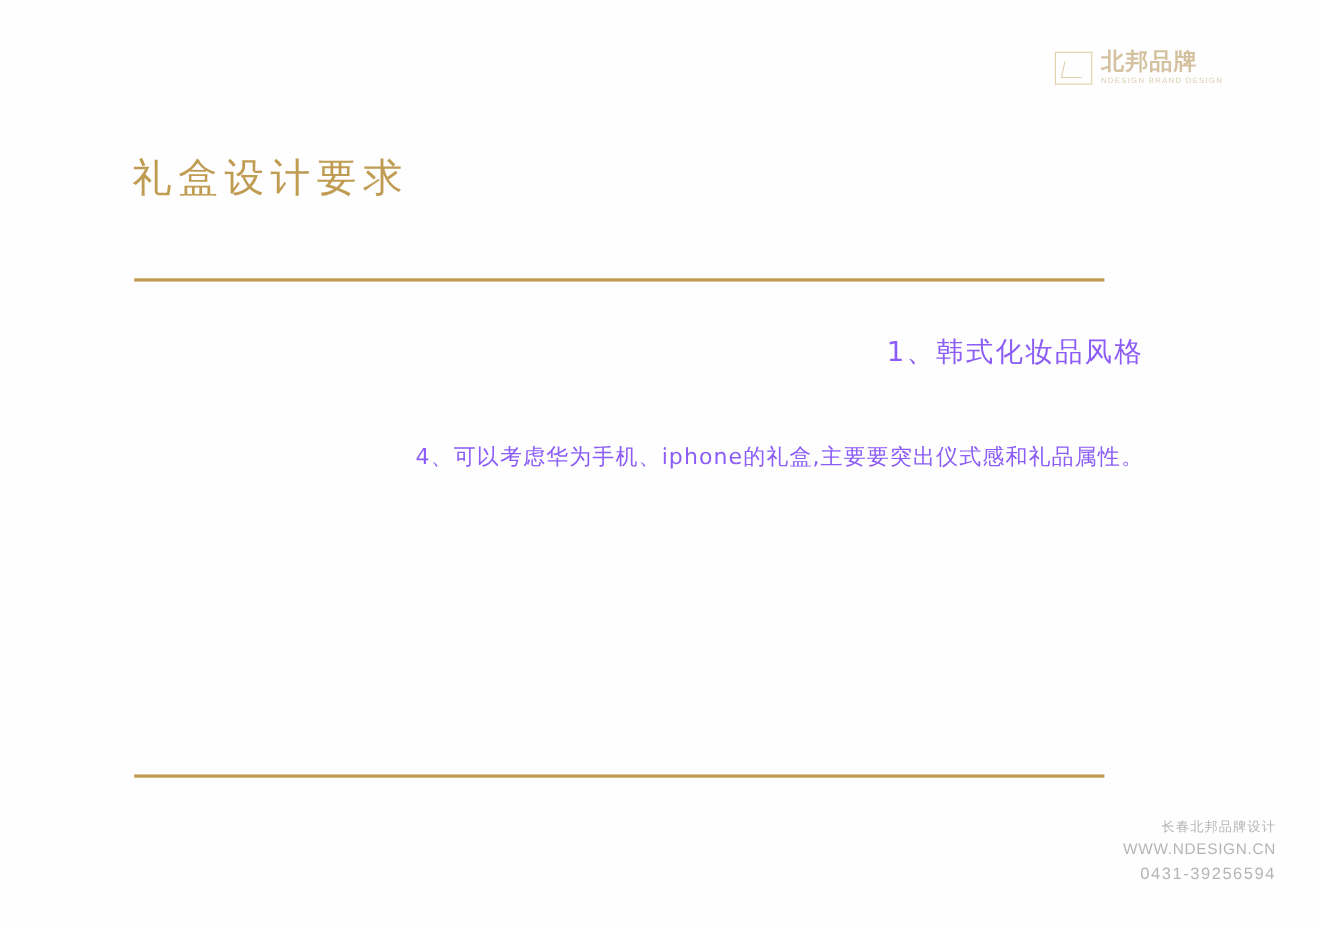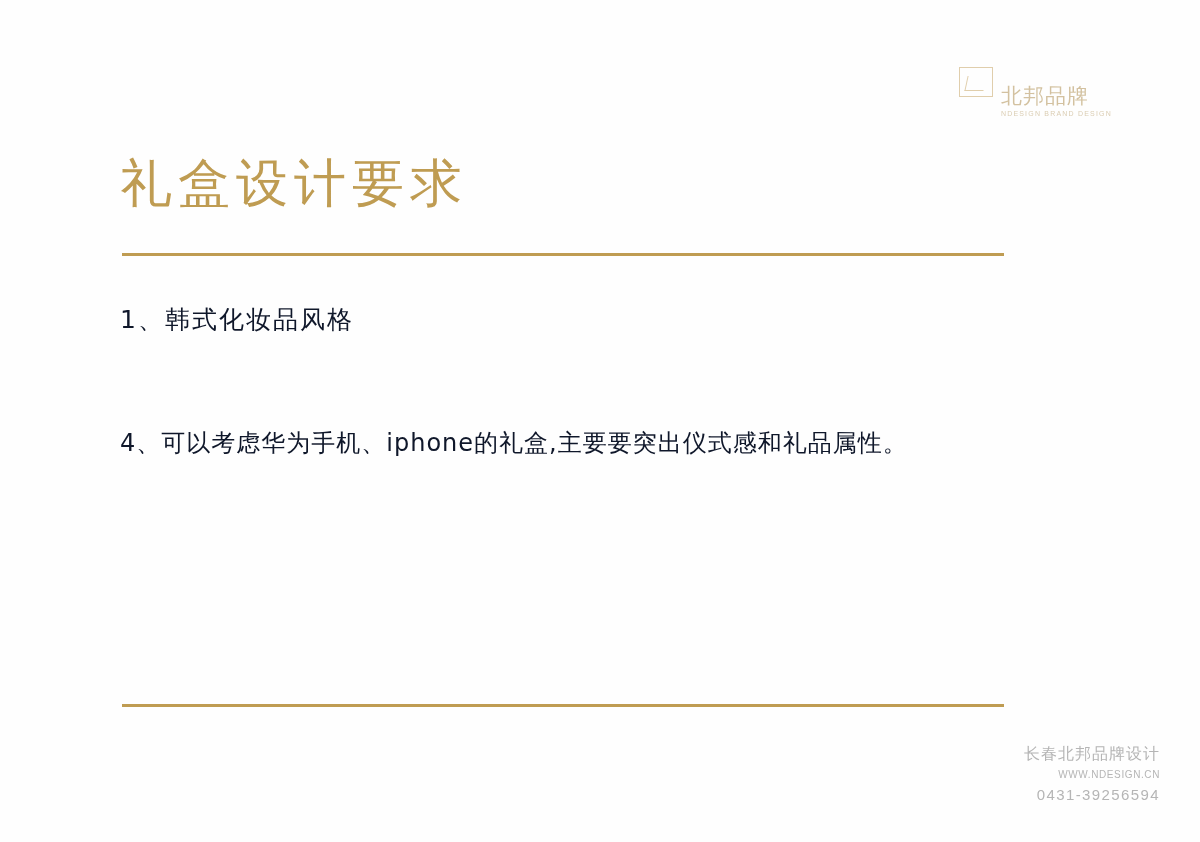--- a/index.html
+++ b/index.html
@@ -54,38 +54,37 @@
   }
   .logo-text {
     display: flex;
     flex-direction: column;
     line-height: 1;
   }
   .logo-cn {
     font-size: 21px;
     letter-spacing: 1px;
     color: #b09154;
-    font-weight: normal;
+    font-weight: bold;
     font-family: "DejaVu Sans", sans-serif;
-    margin-top: 40px;
   }
   .logo-en {
     font-size: 7px;
     letter-spacing: 1.2px;
     color: #bda473;
     margin-top: 3px;
     font-family: "Liberation Sans", sans-serif;
   }
 
   
   .page-title {
     position: absolute;
     left: 120px;
     top: 114px;
-    font-size: 52px;
+    font-size: 36px;
     letter-spacing: 6px;
     color: #bf9c52;
     font-family: "DejaVu Sans", sans-serif;
     font-weight: 500;
     white-space: nowrap;
   }
 
   
   .rule {
     position: absolute;
@@ -101,50 +100,50 @@
   .req-list {
     position: absolute;
     left: 120px;
     top: 300px;
     width: 920px;
     margin: 0;
     padding: 0;
     list-style: none;
   }
   .req-item {
-    color: #0f172a;
+    color: #8b5cf6;
     font-size: 25px;
     letter-spacing: 2px;
     font-family: "DejaVu Sans", sans-serif;
     height: 95px;
     line-height: 40px;
     white-space: nowrap;
+    text-align: right;
   }
   .req-item.last {
-    font-size: 24px;
+    font-size: 20px;
     letter-spacing: 1px;
-    margin-top: 28px;
   }
 
   
   .footer {
     position: absolute;
     right: 40px;
     bottom: 36px;
     text-align: right;
     color: #b5b5b5;
     line-height: 1.55;
   }
   .footer-cn {
-    font-size: 16px;
+    font-size: 12px;
     letter-spacing: 1px;
     font-family: "DejaVu Sans", sans-serif;
   }
   .footer-url {
-    font-size: 10px;
+    font-size: 14px;
     letter-spacing: 0.6px;
     font-family: "Liberation Sans", sans-serif;
   }
   .footer-tel {
     font-size: 15px;
     letter-spacing: 1.4px;
     font-family: "Liberation Sans", sans-serif;
   }
 </style>
 </head>

